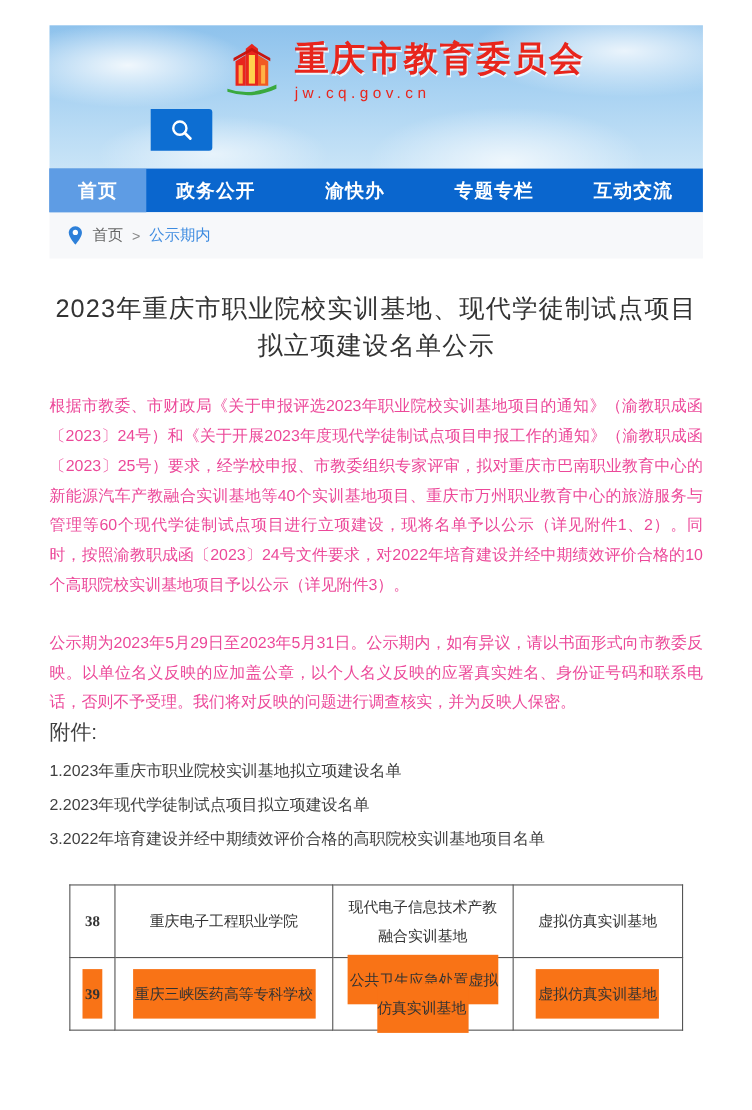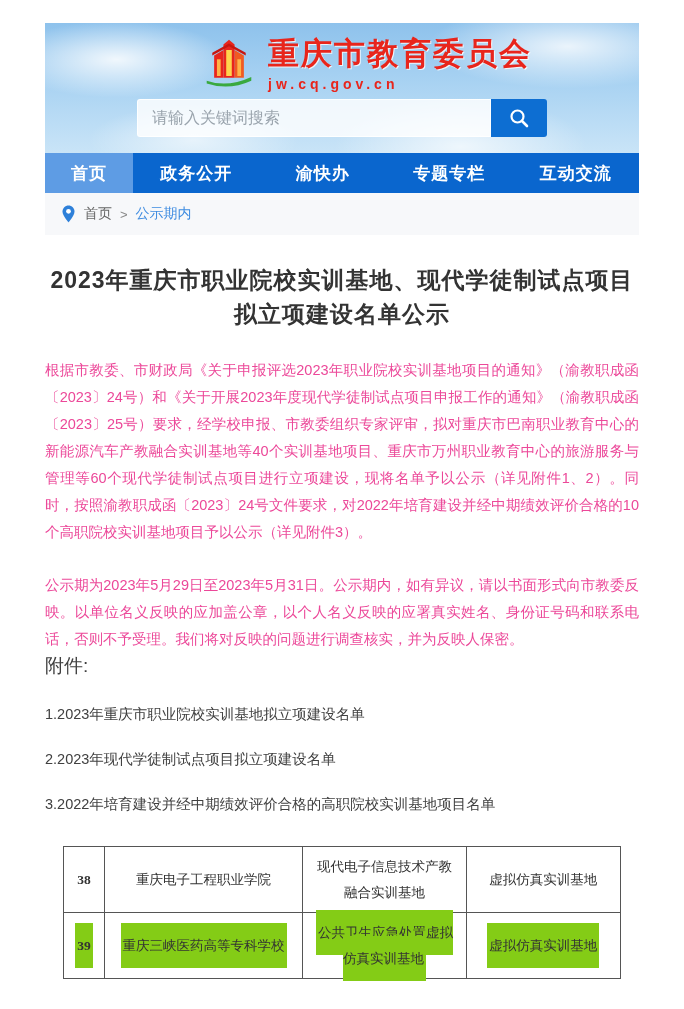--- a/index.html
+++ b/index.html
@@ -23,21 +23,21 @@
       linear-gradient(180deg,#8ec2ec 0%, #a8d2f2 45%, #c9e4f7 100%);
     position:relative;
   }
   .logo-row { display:flex; align-items:center; justify-content:center; padding-top:10px;margin-left:48px; }
   .logo-icon { width:58px; height:52px; margin-right:10px; }
   .site-name {
     font-size:31px; font-weight:bold; color:#e8251c; letter-spacing:2px;
     text-shadow:1px 1px 0 rgba(255,255,255,.8);
   }
   .site-url {
-    font-size:14px; font-weight:bold; color:#e8251c; letter-spacing:4px; margin-top:1px;
+    font-size:14px; font-weight:normal; color:#e8251c; letter-spacing:4px; margin-top:1px;
   }
   .search-row {
     position:absolute; left:92px; top:76px; width:410px; height:38px; display:flex;
   }
   .search-input {
     flex:1; height:38px; border:1px solid rgba(255,255,255,.9);
     background:rgba(255,255,255,.82); border-radius:3px 0 0 3px;
     font-size:16px; color:#555; padding:0 14px; outline:none;
     font-family:"Liberation Sans","DejaVu Sans",sans-serif;
   }
@@ -64,46 +64,46 @@
     width:594px; height:42px; margin:0 auto; background:#f7f8fa;
     display:flex; align-items:center; padding-left:16px; font-size:14px; color:#666;
   }
   .pin-icon { width:15px; height:18px; margin-right:8px; }
   .crumb-sep { margin:0 8px; color:#888; font-size:13px; }
   .crumb-current { color:#3d8be0; }
 
   
   .article { width:594px; margin:0 auto; padding-top:28px; }
   .article-title {
-    font-size:23px; line-height:34px; font-weight:bold; color:#333;
+    font-size:23px; line-height:34px; font-weight:normal; color:#333;
     text-align:center; letter-spacing:1px; padding:0 4px;
   }
   .para {
     margin-top:26px; font-size:14.5px; line-height:27px; color:#ec4899;
     text-align:justify;
   }
   .attach-label { font-size:19px; color:#404040; }
-  .attach-item { margin-top:26px; font-size:14.5px; color:#404040; cursor:pointer; }
+  .attach-item { margin-top:12px; font-size:14.5px; color:#404040; cursor:pointer; }
 
   
   .list-table {
     border-collapse:collapse; margin:32px auto 0; width:558px;
     font-family:"Liberation Serif","DejaVu Serif",serif;
     font-size:13.5px; color:#333;
   }
   .list-table td {
     border:1.5px solid #555; text-align:center; vertical-align:middle;
     height:66px; line-height:26px; padding:2px 8px;
   }
   .col-no { width:41px; }
   .col-school { width:199px; }
   .col-project { width:164px; }
   .col-type { width:155px; }
   .no-cell { font-weight:bold; }
-  .hl { background:#84cc16; padding:15px 2px; }
+  .hl { background:#f97316; padding:15px 2px; }
 </style>
 </head>
 <body>
 
 <div class="page">
 
   <div class="header">
     <div class="logo-row">
       <svg class="logo-icon" viewBox="0 0 60 56">
         <path d="M6 47 Q28 55 54 43 L54 47 Q30 58 6 50 Z" fill="#3aa93f"></path>
@@ -114,21 +114,20 @@
         <rect x="27" y="14" width="6" height="28" fill="#ffd34d"></rect>
         <rect x="17" y="24" width="4" height="18" fill="#ffb347"></rect>
         <rect x="39" y="24" width="4" height="18" fill="#ffb347"></rect>
       </svg>
       <div class="logo-text">
         <div class="site-name">重庆市教育委员会</div>
         <div class="site-url">jw.cq.gov.cn</div>
       </div>
     </div>
     <div class="search-row">
-      <input class="search-input" type="text" placeholder="请输入关键词搜索" style="">
       <button class="search-btn">
         <svg width="22" height="22" viewBox="0 0 22 22">
           <circle cx="9.5" cy="9.5" r="6" fill="none" stroke="#ffffff" stroke-width="2.2"></circle>
           <line x1="14" y1="14" x2="19" y2="19" stroke="#ffffff" stroke-width="2.6" stroke-linecap="round"></line>
         </svg>
       </button>
     </div>
   </div>
 
   <div class="nav">

